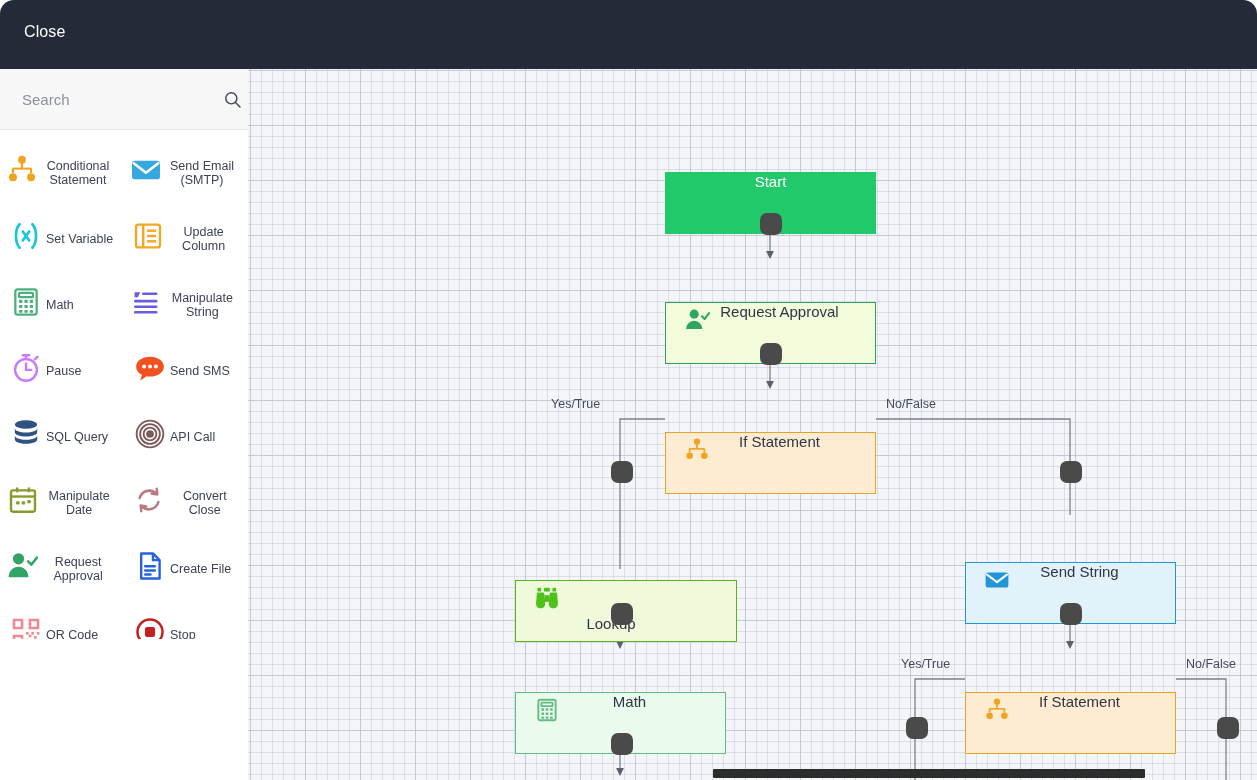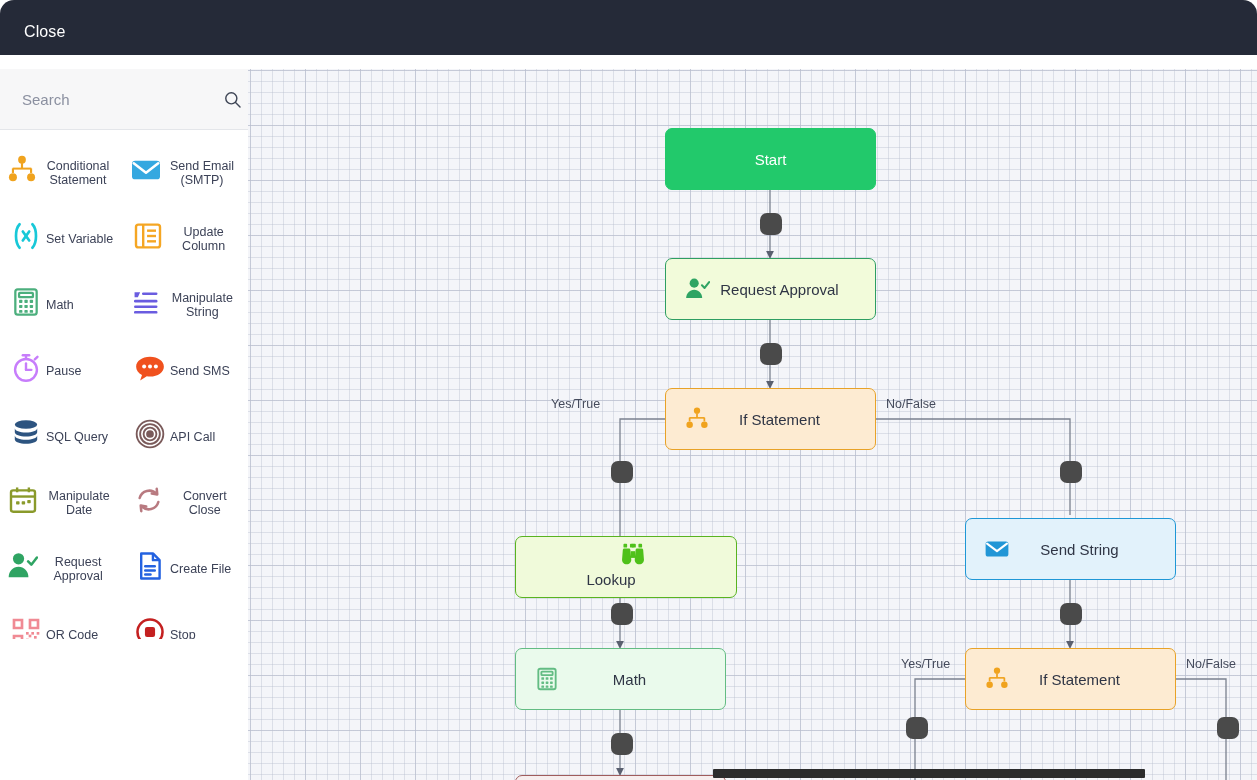--- a/index.html
+++ b/index.html
@@ -12,21 +12,21 @@
   }
   #app {
     position: relative;
     width: 1257px; height: 780px;
     overflow: hidden;
   }
 
   
   #header {
     position: absolute; left: 0; top: 0;
-    width: 1257px; height: 55px;
+    width: 1257px; height: 69px;
     background: #252a38;
     border-top-left-radius: 14px;
     border-top-right-radius: 14px;
     z-index: 20;
   }
   #close-btn {
     position: absolute;
     left: 24px; top: 23px;
     color: #ffffff;
     font-size: 16px;
@@ -101,24 +101,24 @@
       linear-gradient(to bottom, rgba(170,176,196,.55) 1px, transparent 1px);
     background-size: 11px 11px, 11px 11px, 55px 55px, 55px 55px;
     background-position: 2px 1px, 2px 1px, 2px 1px, 2px 1px;
     overflow: hidden;
   }
   #flow { position: absolute; left: 0; top: 0; width: 1009px; height: 711px; }
   #edges { position: absolute; left: 0; top: 0; width: 1009px; height: 711px; pointer-events: none; }
 
   .node {
     position: absolute;
-    border-radius: 7px;
+    border-radius: 0;
     display: flex;
-    align-items: center;
     cursor: pointer;
+    margin-top: 44px;
   }
   .node-icon {
     width: 34px; height: 34px;
     margin-left: 14px;
     display: flex; align-items: center; justify-content: center;
     flex: 0 0 auto;
   }
   .node-label {
     flex: 1;
     text-align: center;

